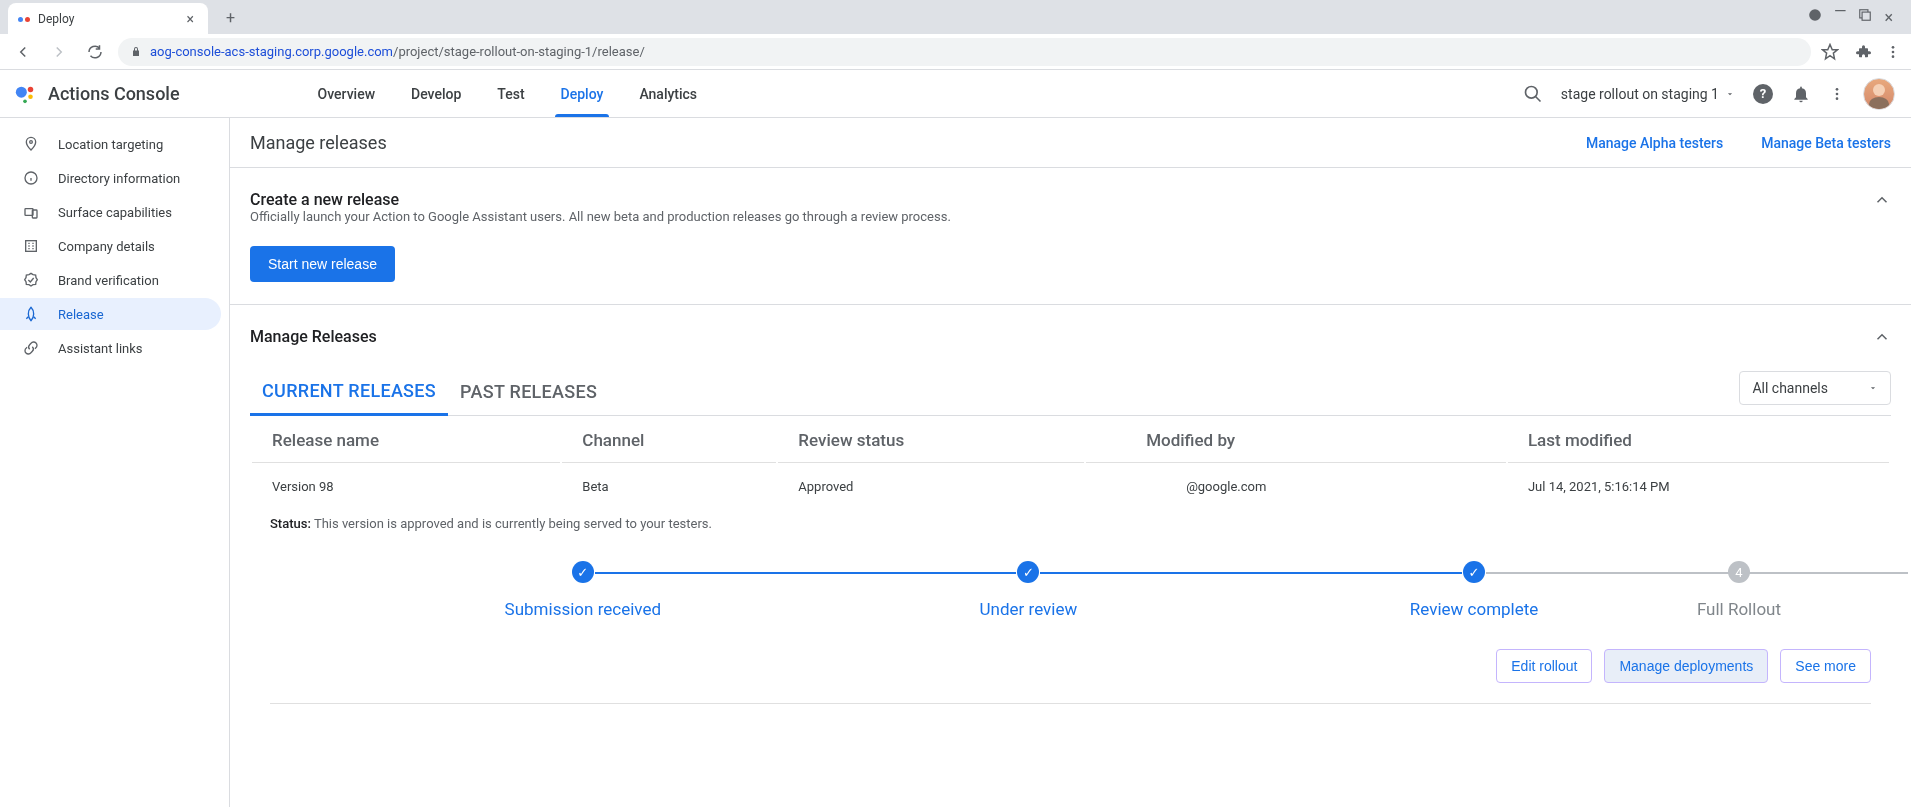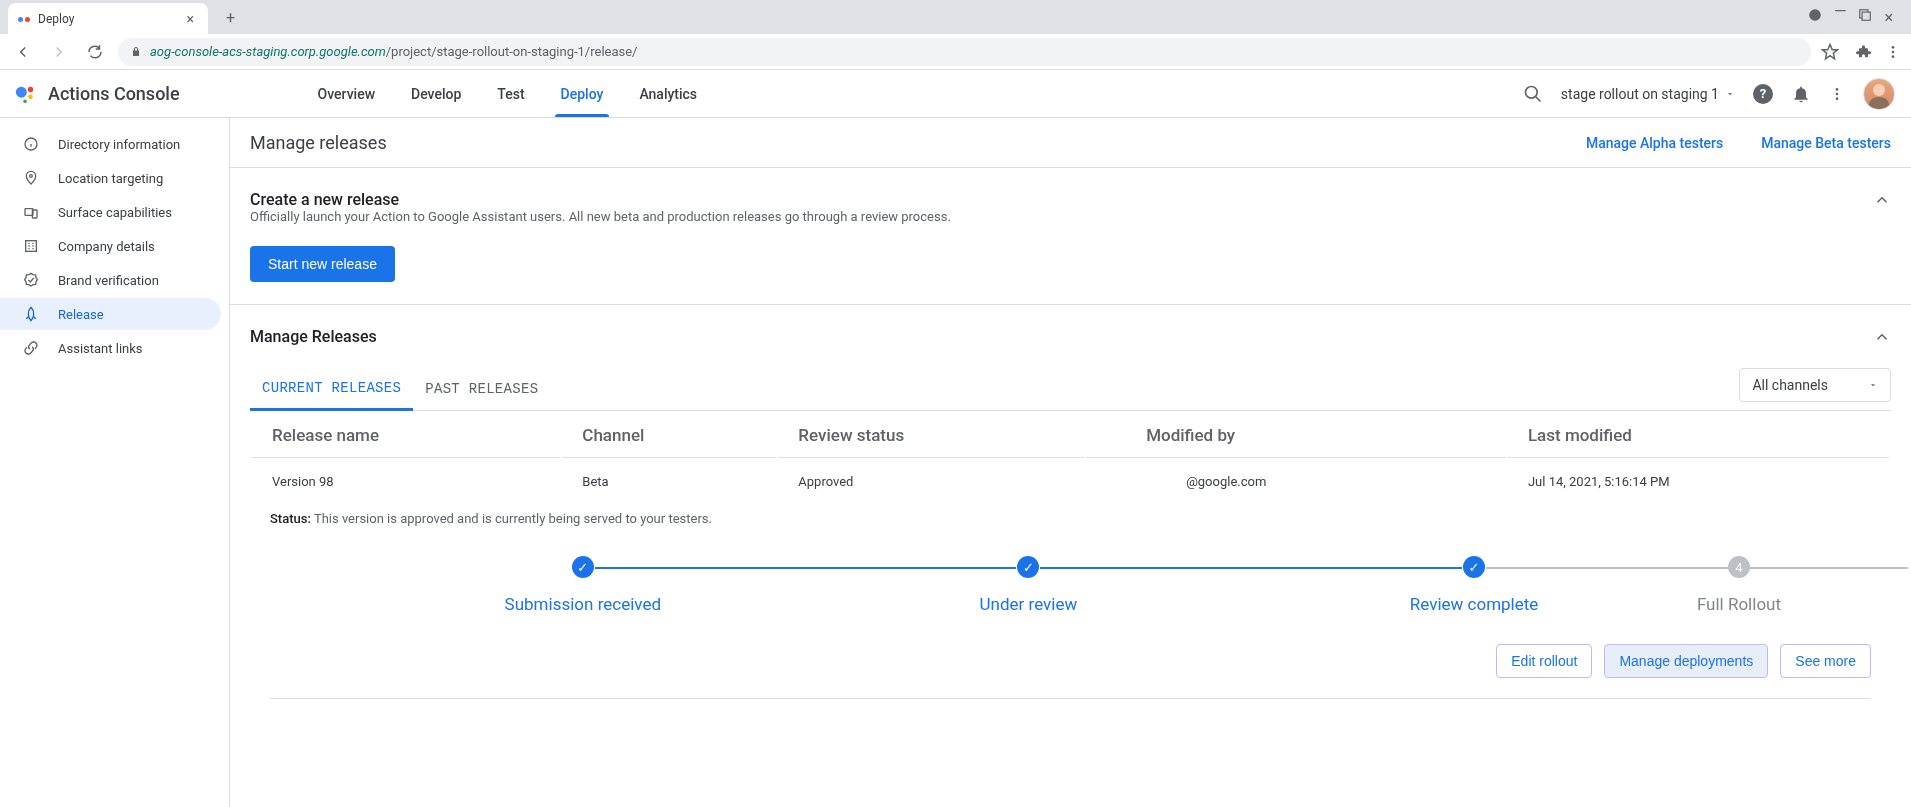--- a/index.html
+++ b/index.html
@@ -16,21 +16,21 @@
     .new-tab-btn { margin-left: 12px; font-size: 16px; color:#5f6368; padding:4px 6px;}
     .browser-right-controls { margin-left:auto; display:flex; gap:12px; padding-right:10px; color:#5f6368;}
     .browser-right-controls svg, .browser-right-controls .win-icon { width:14px; height:14px; }
     
     .addr-bar { display:flex; align-items:center; background:#fff; height:36px; padding: 0 10px; gap:10px; border-bottom: 1px solid #dadce0;}
     .addr-bar .nav-icon { color:#5f6368; padding:4px; display:flex; align-items:center; justify-content:center;}
     .addr-bar .nav-icon.disabled { color:#bdc1c6;}
     .url-field { flex:1; display:flex; align-items:center; background:#f1f3f4; border-radius:14px; height:28px; padding:0 12px; gap:8px;}
     .url-field .lock { color:#5f6368; font-size:11px;}
     .url-text { font-size:13px; color:#5f6368;}
-    .url-text .domain { color:#0f766e;font-style:italic;}
+    .url-text .domain { color:#1d4ed8;}
     .addr-right { display:flex; gap:14px; color:#5f6368; align-items:center;}
     
     
     .app-header { display:flex; align-items:center; height:48px; border-bottom:1px solid #dadce0; padding: 0 16px 0 14px;}
     .app-logo { display:flex; align-items:flex-start; gap:12px;}
     .assistant-logo { position:relative; width:22px; height:22px;}
     .app-title { font-size:18px; font-weight:500; color:#3c4043;}
     .main-tabs { display:flex; margin-left: 120px; height:100%;}
     .main-tab { display:flex; align-items:center; padding:0 18px; font-size:14px; color:#3c4043; position:relative; font-weight:500;}
     .main-tab.active { color:#1a73e8;}
@@ -58,21 +58,21 @@
     .link-btn { color:#1a73e8; font-size:14px; font-weight:500;}
     
     .section { padding: 22px 20px; border-bottom:1px solid #dadce0;}
     .section-head { display:flex; align-items:center;}
     .section-title { font-size:16px; font-weight:500; color:#202124;}
     .expand-chevron { margin-left:auto; color:#5f6368;}
     .section-desc { font-size:13px; color:#5f6368; margin-top:0;}
     .primary-btn { background:#1a73e8; color:#fff; border:none; padding: 10px 18px; border-radius:4px; font-size:14px; font-weight:500; margin-top:22px; }
     
     .release-tabs-row { display:flex; align-items:center; border-bottom:1px solid #dadce0; margin-top:22px;}
-    .release-tab { padding: 12px 12px; font-size:14px; font-weight:500; color:#5f6368; letter-spacing:0.3px;font-family:Liberation Mono, monospace;}
+    .release-tab { padding: 12px 12px; font-size:18px; font-weight:500; color:#5f6368; letter-spacing:0.3px;}
     .release-tab.active { color:#1a73e8; border-bottom:3px solid #1a73e8; margin-bottom:-1px;}
     .channel-filter { margin-left:auto; border:1px solid #dadce0; border-radius:4px; padding:8px 12px; display:flex; align-items:center; gap:40px; font-size:14px; color:#3c4043; margin-bottom:8px;}
     
     .release-table { width:100%; margin-top:0;}
     .release-table th { text-align:left; font-size:17px; font-weight:500; color:#5f6368; padding:12px 20px; border-bottom:1px solid #e0e0e0;}
     .release-table td { text-align:left; font-size:13px; color:#3c4043; padding:14px 20px;}
     
     .status-line { padding: 6px 20px 20px 20px; font-size:13px; color:#5f6368;}
     .status-line b { color:#202124; font-weight:500;}
     
@@ -212,34 +212,34 @@
       </span>
     <div class="avatar"></div>
   </div>
 </div>
 
 <div class="app-body">
   <div class="sidebar">
     <div class="sidebar-item">
       <span class="sb-icon">
           <svg width="16" height="16" viewBox="0 0 24 24" fill="none" stroke="currentColor" stroke-width="2">
+            <path d="M12 21s-7-7-7-12a7 7 0 1 1 14 0c0 5-7 12-7 12z"></path>
+            <circle cx="12" cy="9" r="2"></circle>
+          </svg>
+        </span>
+      <span>Location targeting</span>
+    </div>
+    <div class="sidebar-item">
+      <span class="sb-icon">
+          <svg width="16" height="16" viewBox="0 0 24 24" fill="none" stroke="currentColor" stroke-width="2">
             <circle cx="12" cy="12" r="9"></circle>
             <path d="M12 8h.01M12 12v4"></path>
           </svg>
         </span>
       <span>Directory information</span>
-    </div>
-    <div class="sidebar-item">
-      <span class="sb-icon">
-          <svg width="16" height="16" viewBox="0 0 24 24" fill="none" stroke="currentColor" stroke-width="2">
-            <path d="M12 21s-7-7-7-12a7 7 0 1 1 14 0c0 5-7 12-7 12z"></path>
-            <circle cx="12" cy="9" r="2"></circle>
-          </svg>
-        </span>
-      <span>Location targeting</span>
     </div>
     <div class="sidebar-item">
       <span class="sb-icon">
           <svg width="16" height="16" viewBox="0 0 24 24" fill="none" stroke="currentColor" stroke-width="2">
             <rect x="3" y="7" width="12" height="10" rx="1"></rect>
             <rect x="14" y="9" width="7" height="12" rx="1"></rect>
           </svg>
         </span>
       <span>Surface capabilities</span>
     </div>

